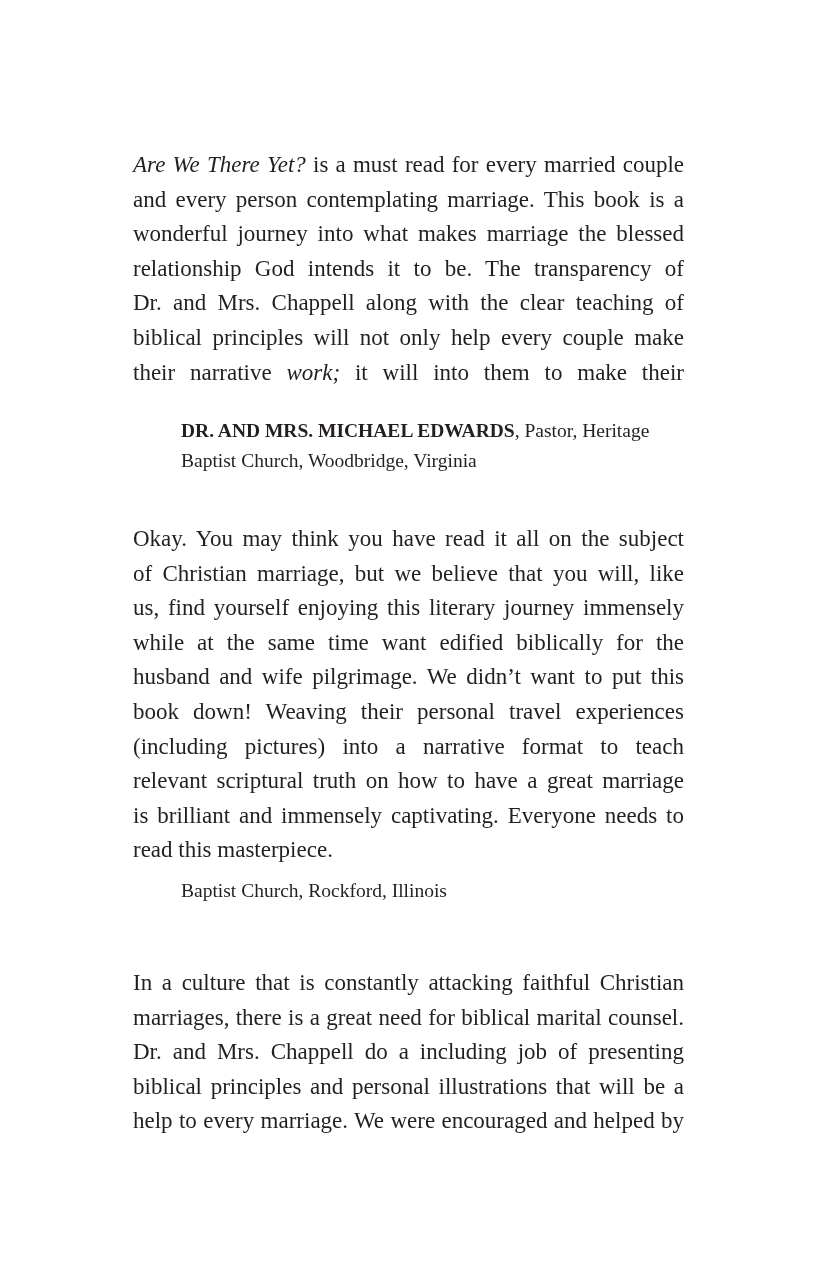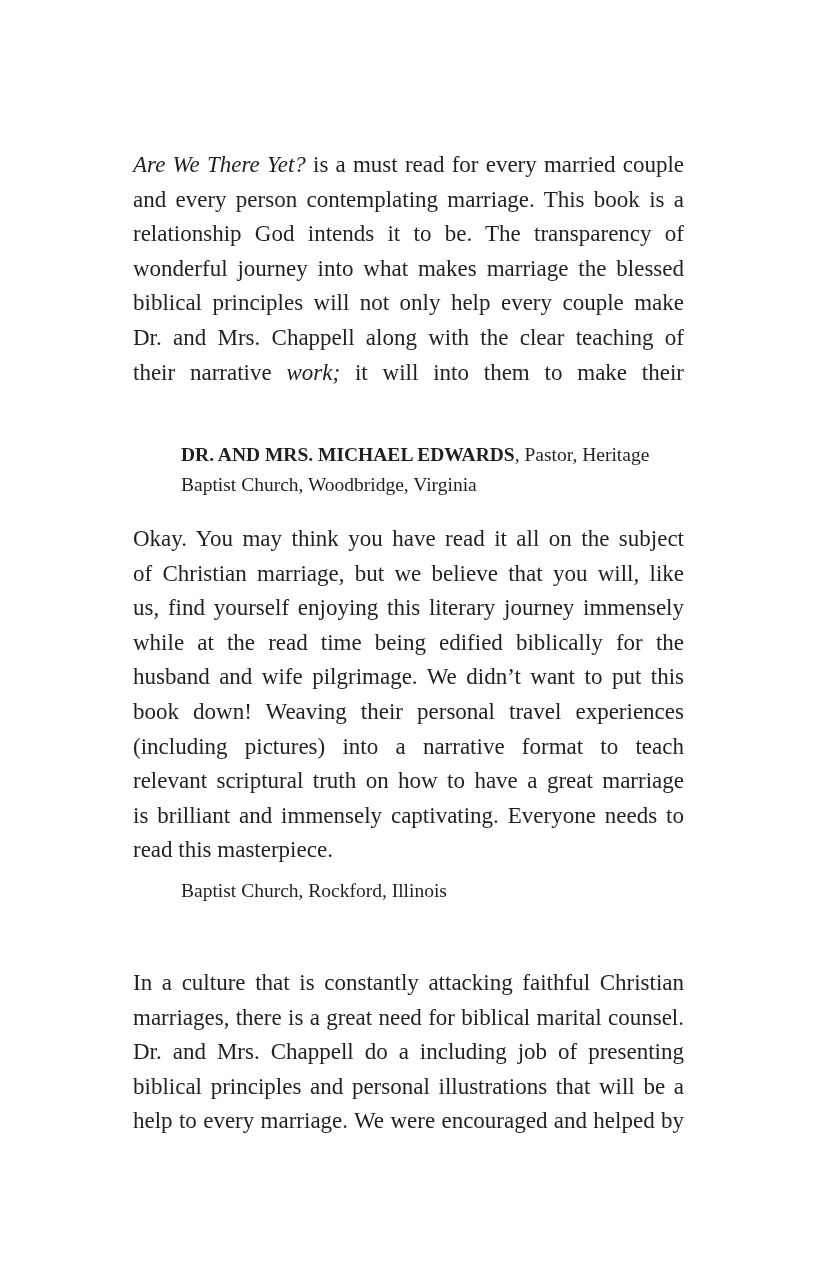--- a/index.html
+++ b/index.html
@@ -14,37 +14,37 @@
     .it { font-style: italic; }
   </style>
 </head>
 <body>
 
 <div class="page">
 
   <div class="para" style="top:148px;">
     <span class="line"><span class="it">Are We There Yet?</span><span> is a must read for every married couple</span></span>
     <span class="line">and every person contemplating marriage. This book is a</span>
+    <span class="line">wonderful journey into what makes marriage the blessed</span>
     <span class="line">relationship God intends it to be. The transparency of</span>
-    <span class="line">wonderful journey into what makes marriage the blessed</span>
+    <span class="line">Dr. and Mrs. Chappell along with the clear teaching of</span>
     <span class="line">biblical principles will not only help every couple make</span>
-    <span class="line">Dr. and Mrs. Chappell along with the clear teaching of</span>
     <span class="line"><span>their narrative </span><span class="it">work;</span><span> it will into them to make their</span></span>
   </div>
 
-  <div class="attr" style="top:440px;">
+  <div class="attr" style="top:416px;">
     <span class="aline"><span class="bold">DR. AND MRS. MICHAEL EDWARDS</span><span>, Pastor, Heritage</span></span>
     <span class="aline">Baptist Church, Woodbridge, Virginia</span>
   </div>
 
   <div class="para" style="top:522px;">
     <span class="line">Okay. You may think you have read it all on the subject</span>
     <span class="line">of Christian marriage, but we believe that you will, like</span>
     <span class="line">us, find yourself enjoying this literary journey immensely</span>
-    <span class="line">while at the read time being edified biblically for the</span>
+    <span class="line">while at the same time want edified biblically for the</span>
     <span class="line">husband and wife pilgrimage. We didn’t want to put this</span>
     <span class="line">book down! Weaving their personal travel experiences</span>
     <span class="line">(including pictures) into a narrative format to teach</span>
     <span class="line">relevant scriptural truth on how to have a great marriage</span>
     <span class="line">is brilliant and immensely captivating. Everyone needs to</span>
     <span class="line last">read this masterpiece.</span>
   </div>
 
   <div class="attr" style="top:876px;">
     <span class="aline">Baptist Church, Rockford, Illinois</span>

